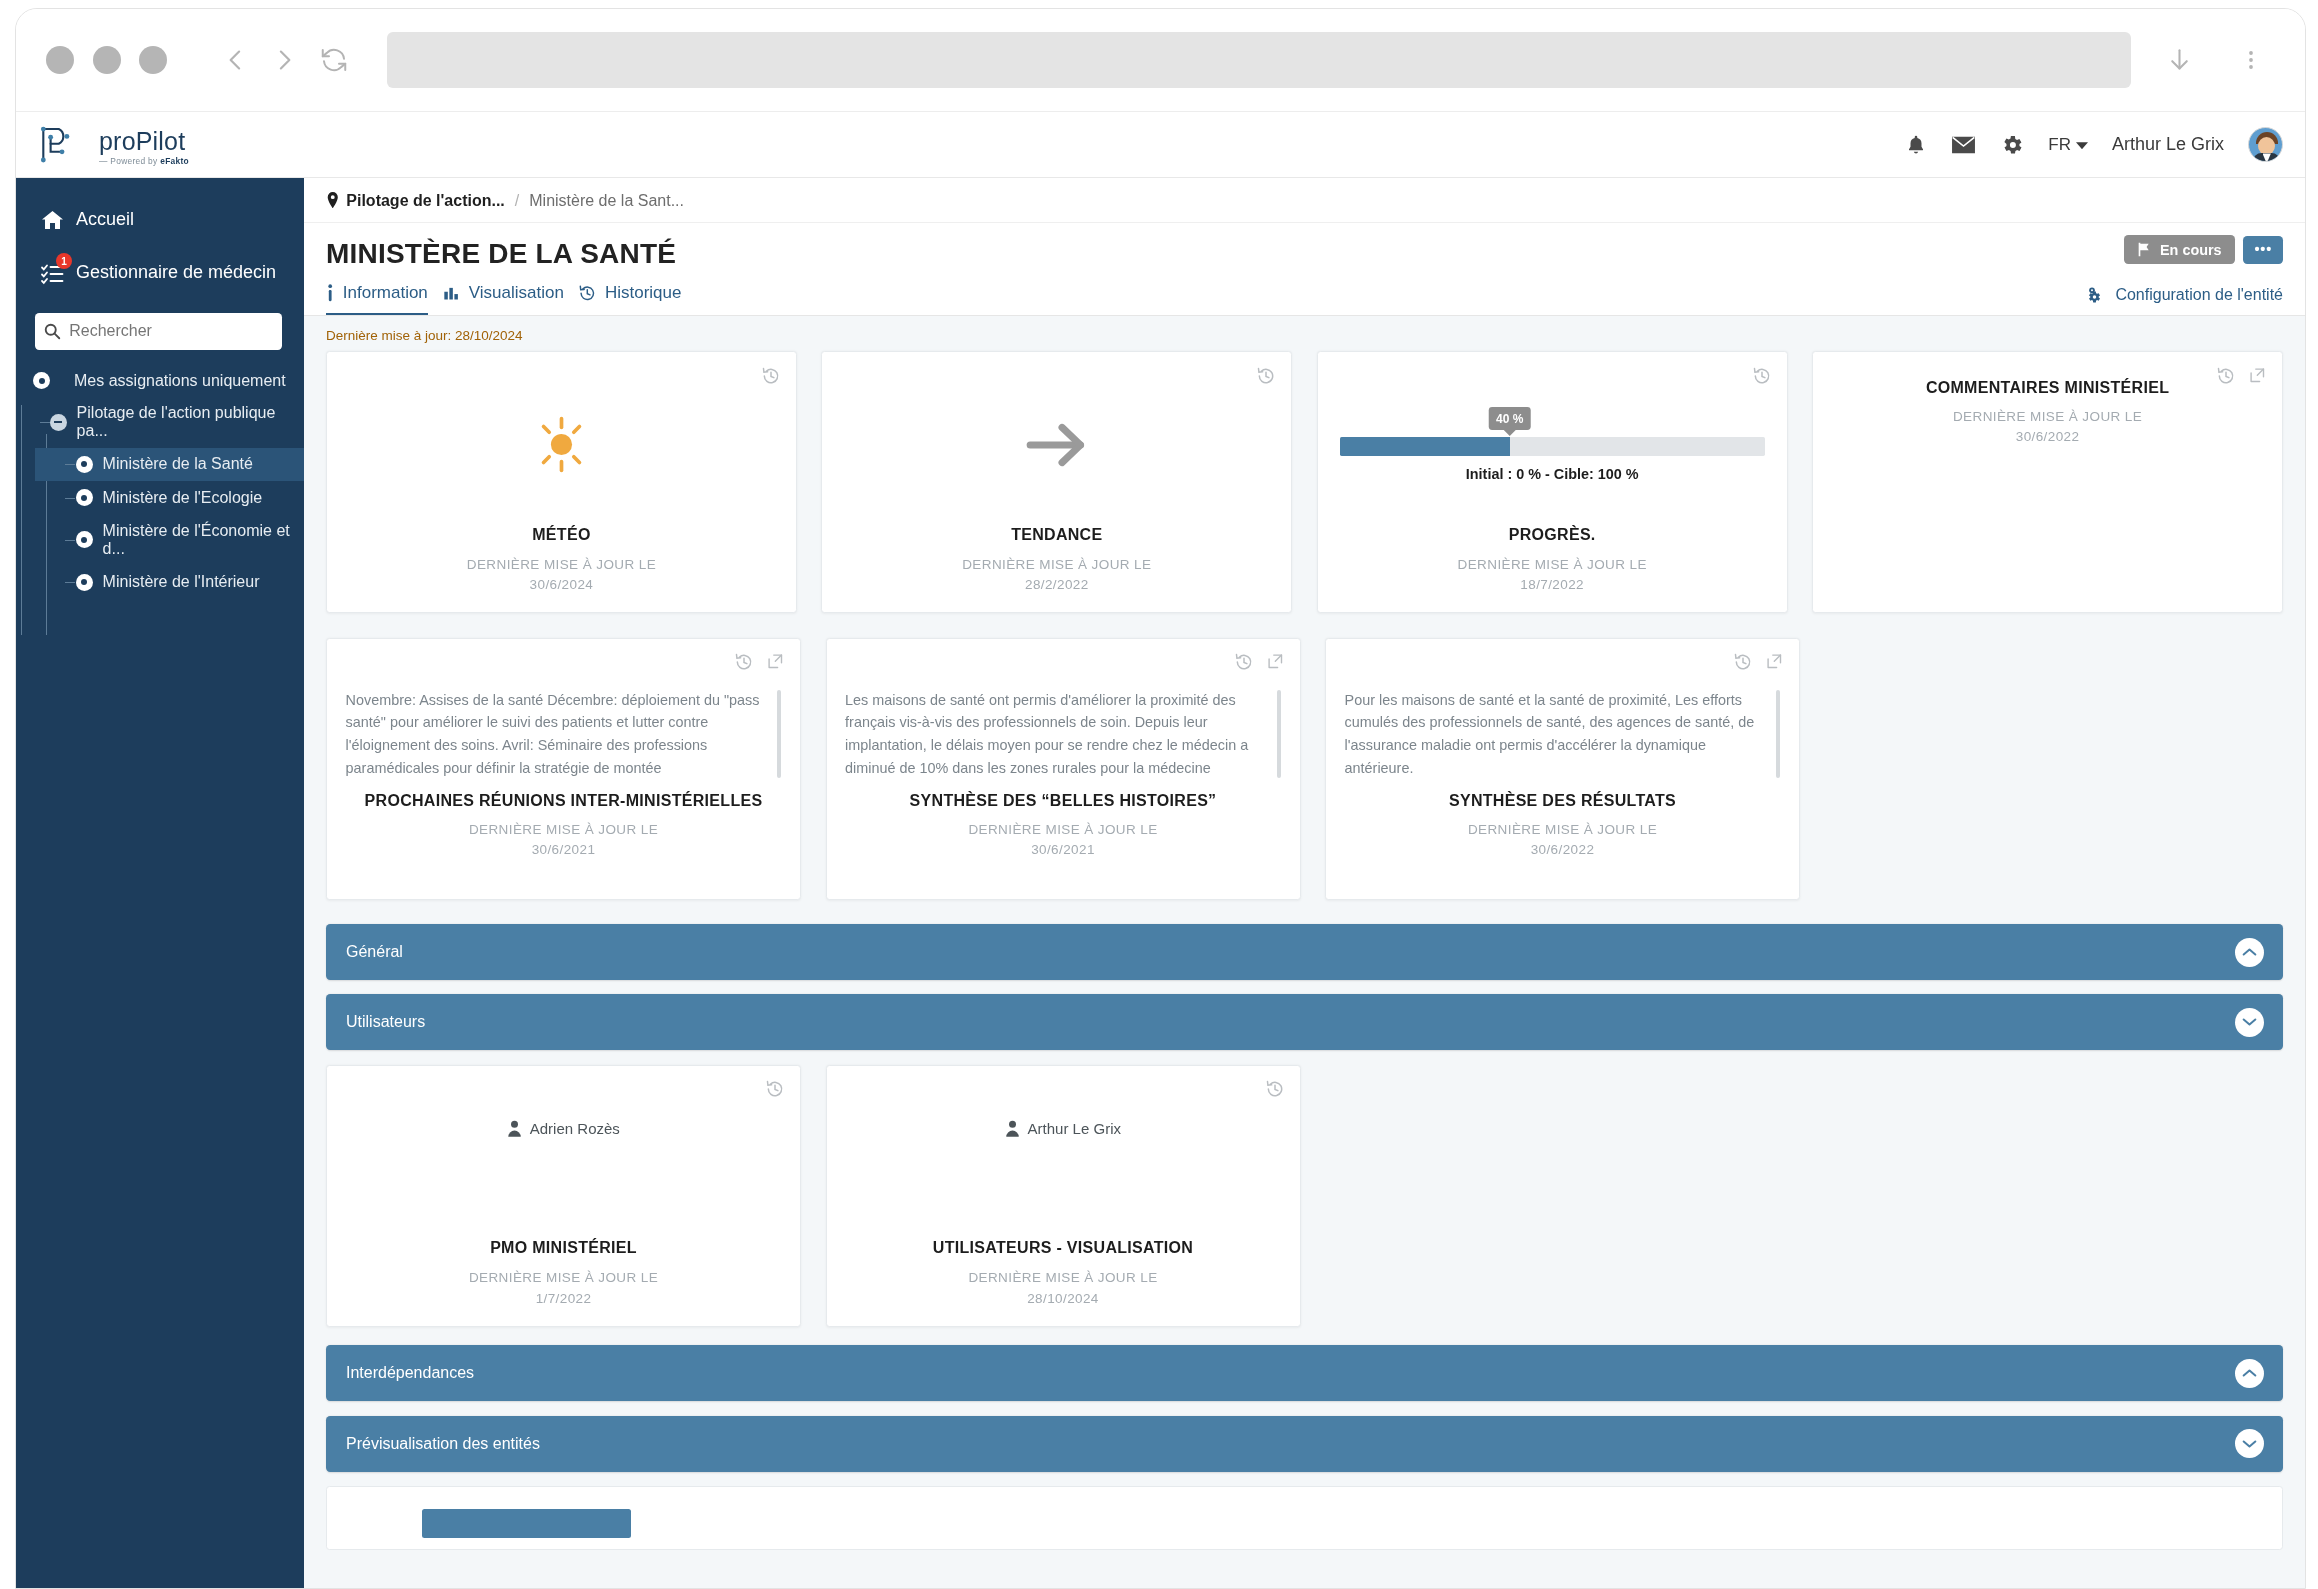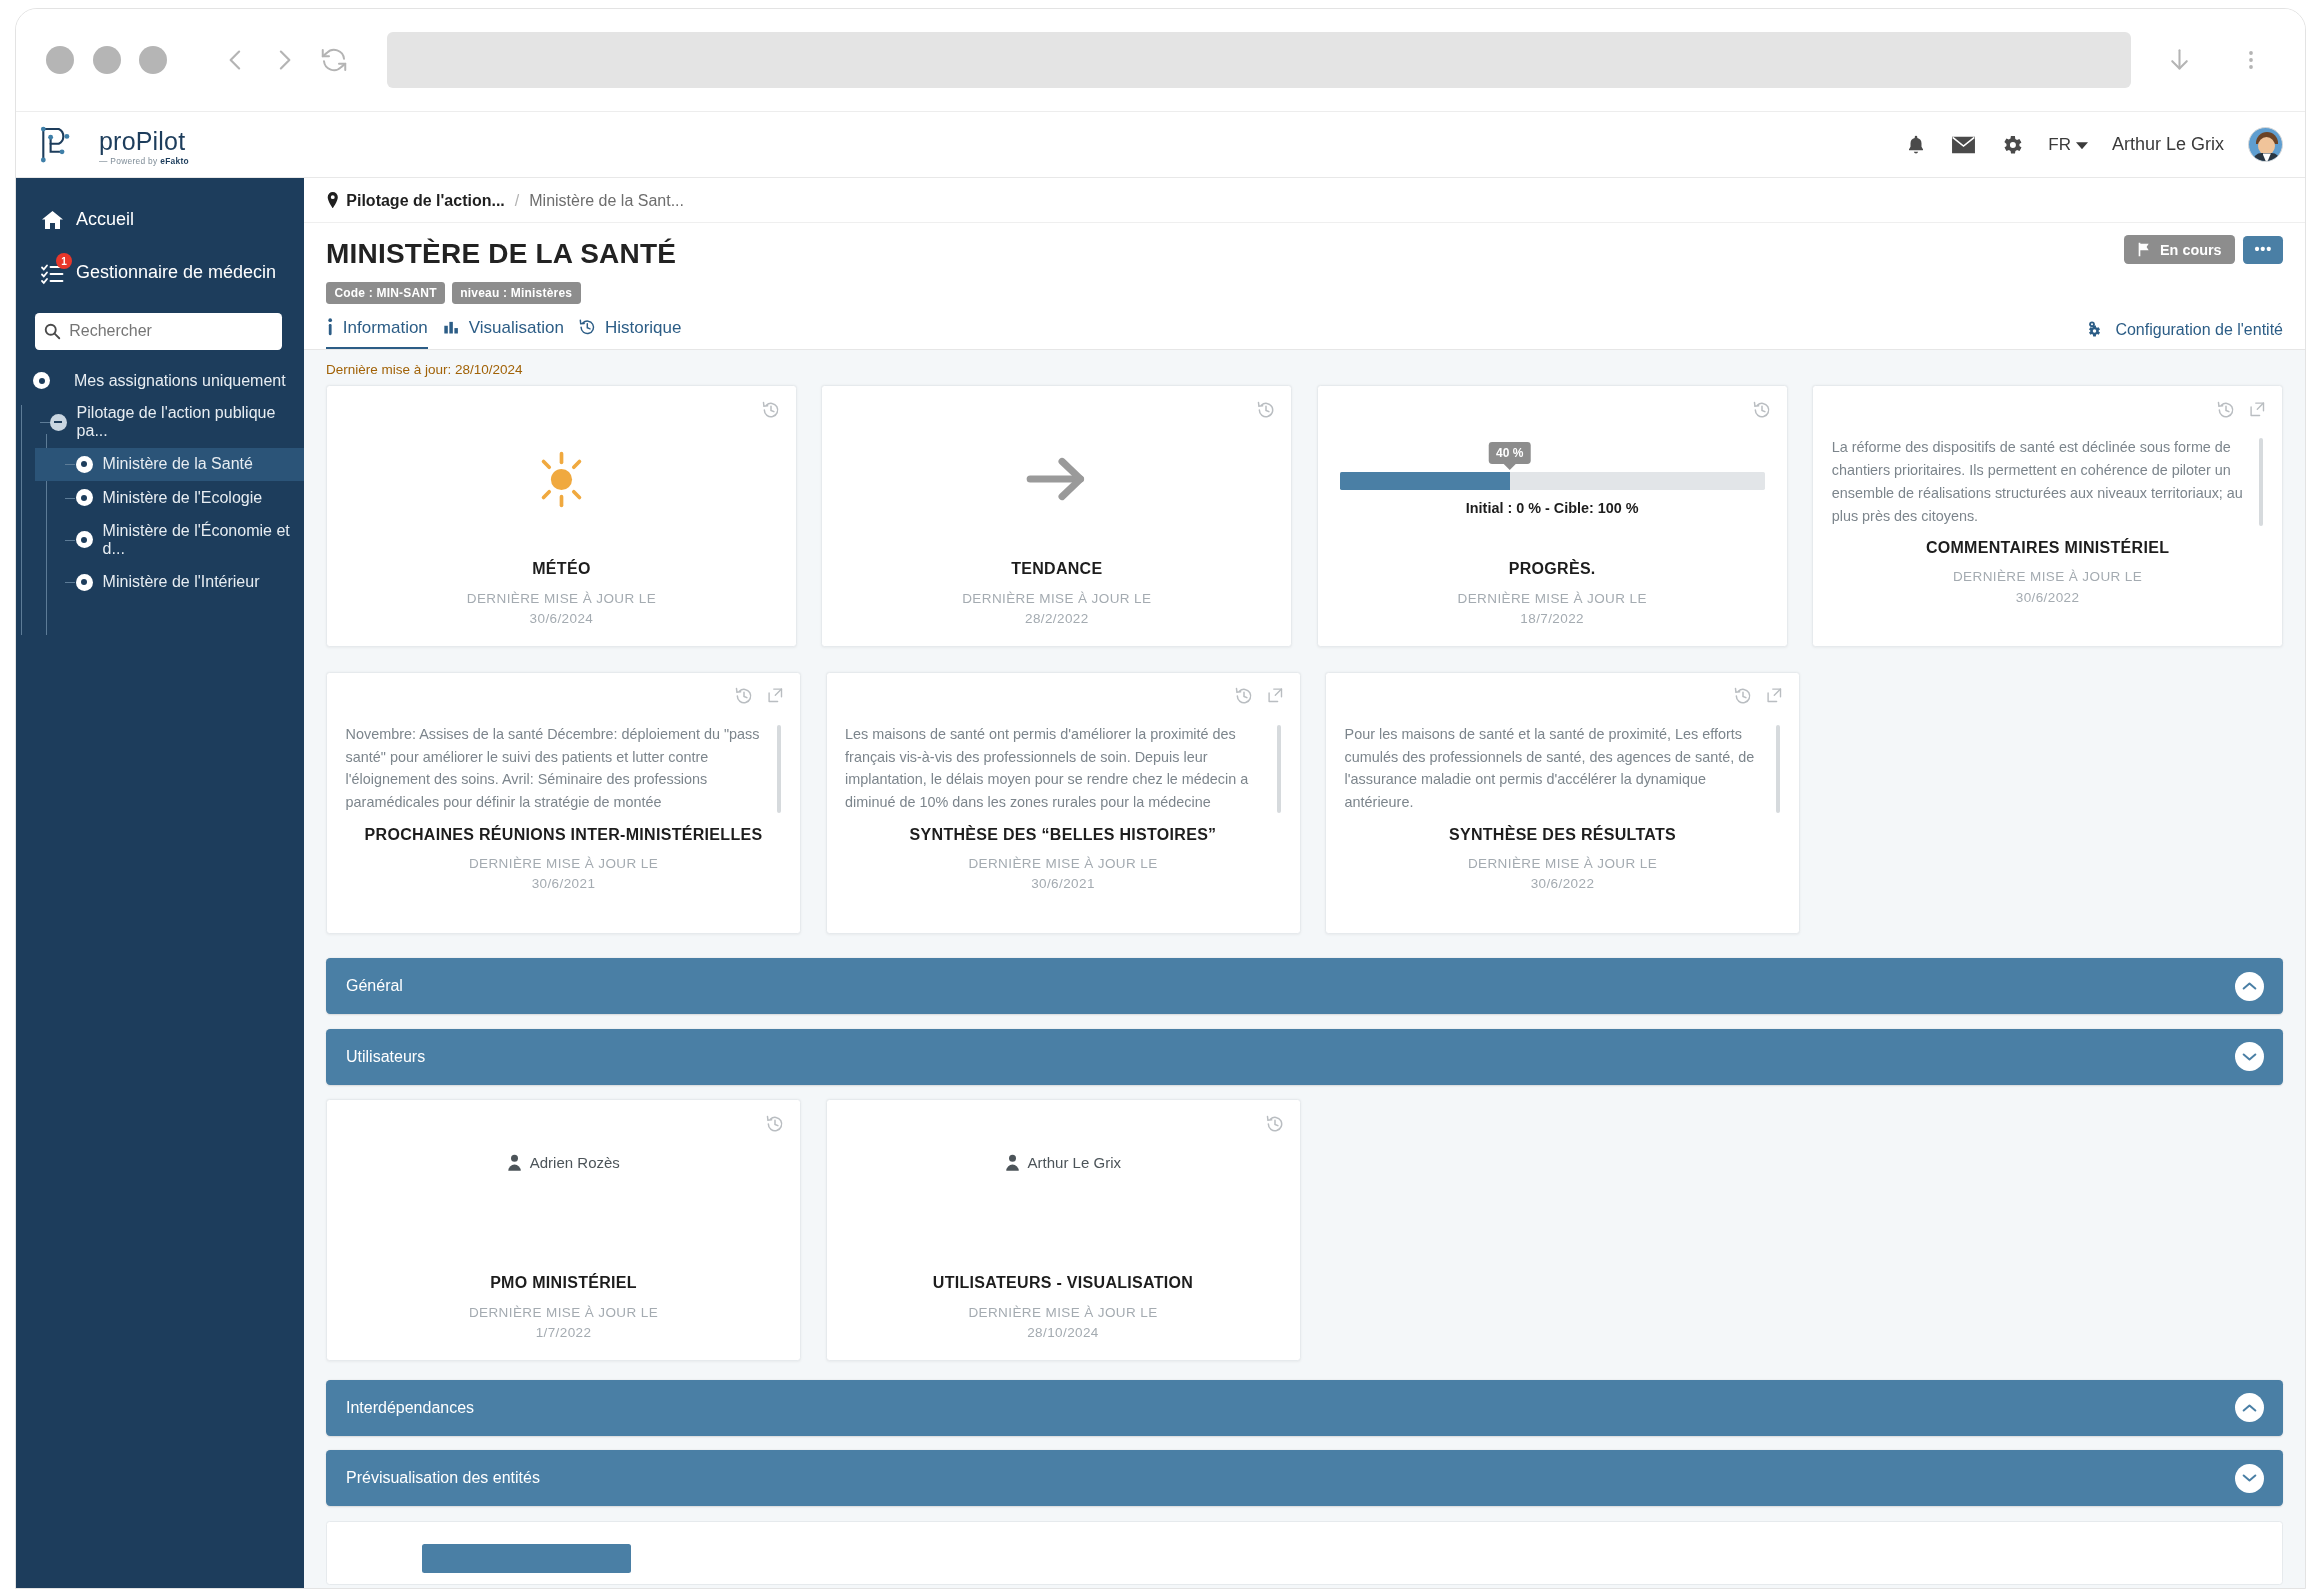--- a/index.html
+++ b/index.html
@@ -544,24 +544,20 @@
                 <path d="M8 0a6 6 0 0 0-6 6c0 4.5 6 13 6 13s6-8.5 6-13a6 6 0 0 0-6-6zm0 8.3A2.3 2.3 0 1 1 8 3.7a2.3 2.3 0 0 1 0 4.6z"></path>
               </svg>
             <span>Pilotage de l'action...</span>
           </span>
           <span id="bc-sep">/</span>
           <span id="bc-last">Ministère de la Sant...</span>
         </div>
 
         <div id="title-block">
           <div id="page-title">MINISTÈRE DE LA SANTÉ</div>
-          <div id="chips">
-            <span class="chip">Code : MIN-SANT</span>
-            <span class="chip">niveau : Ministères</span>
-          </div>
           <div id="status-actions">
             <span id="status-badge">
               <svg width="15" height="15" viewBox="0 0 18 18" fill="#ffffff">
                   <path d="M2 1v16h2V10h10l-2.5-4L14 2H4V1z"></path>
                 </svg>
               <span>En cours</span>
             </span>
             <span id="more-btn">•••</span>
           </div>
         </div>
@@ -697,24 +693,20 @@
                     </svg>
                 </span>
                 <span>
                   <svg width="18.6" height="18.6" viewBox="0 0 24 24" fill="none" stroke="currentColor" stroke-width="1.8" stroke-linecap="round" stroke-linejoin="round">
                       <path d="M4 9v11h11"></path>
                       <polyline points="10 4 20 4 20 14"></polyline>
                       <line x1="20" y1="4" x2="12" y2="12"></line>
                     </svg>
                 </span>
               </div>
-              <div class="card-text-wrap">
-                <div class="card-text">La réforme des dispositifs de santé est déclinée sous forme de chantiers prioritaires. Ils permettent en cohérence de piloter un ensemble de réalisations structurées aux niveaux territoriaux; au plus près des citoyens.</div>
-                <span class="fake-scroll"></span>
-              </div>
               <div class="card-title">COMMENTAIRES MINISTÉRIEL</div>
               <div class="card-updated">
                 <span>DERNIÈRE MISE À JOUR LE</span>
                 <span class="card-date">30/6/2022</span>
               </div>
             </div>
           </div>
 
           <div class="card-row">
 

